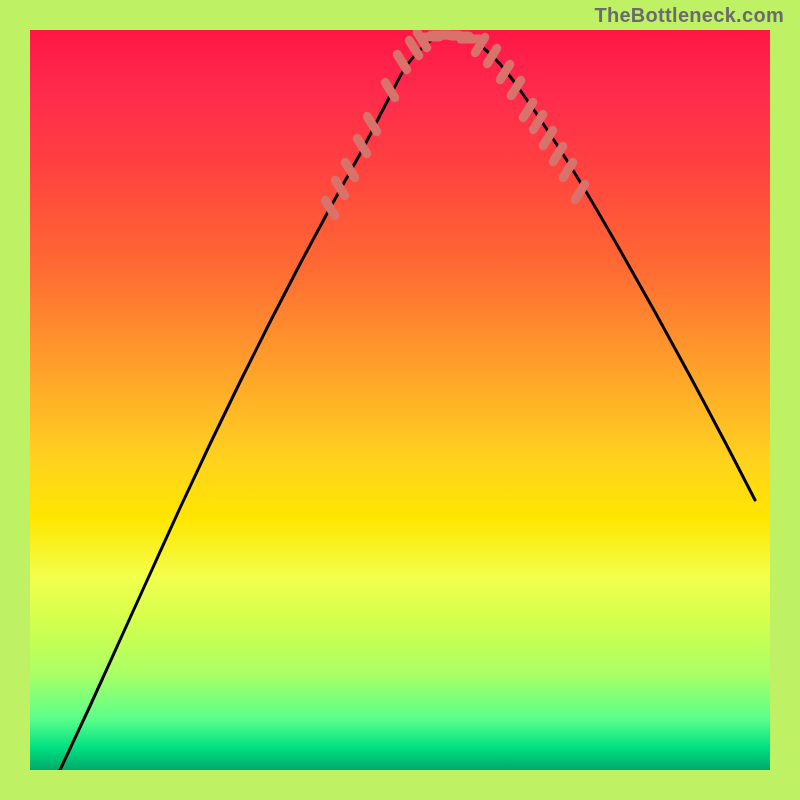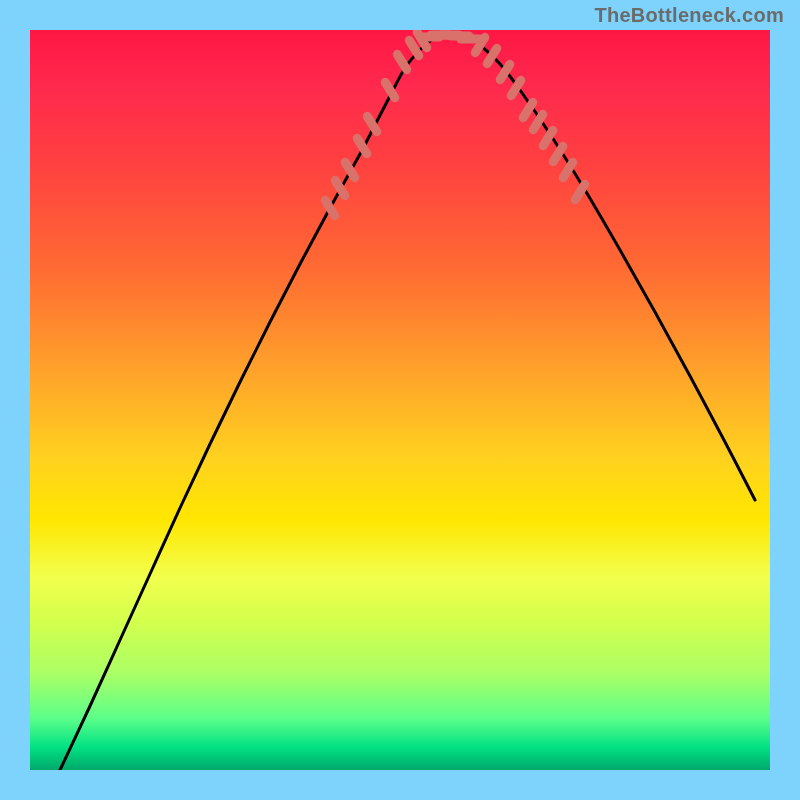--- a/index.html
+++ b/index.html
@@ -10,21 +10,21 @@
     background: #000;
     overflow: hidden;
     font-family: Arial, Helvetica, sans-serif;
   }
   .frame {
     position: absolute;
     left: 0;
     top: 0;
     width: 800px;
     height: 800px;
-    background: #7dd3fc;
+    background: #bef264;
   }
   .plot-area {
     position: absolute;
     left: 30px;
     top: 30px;
     width: 740px;
     height: 740px;
     
     background: linear-gradient(
       to bottom,

